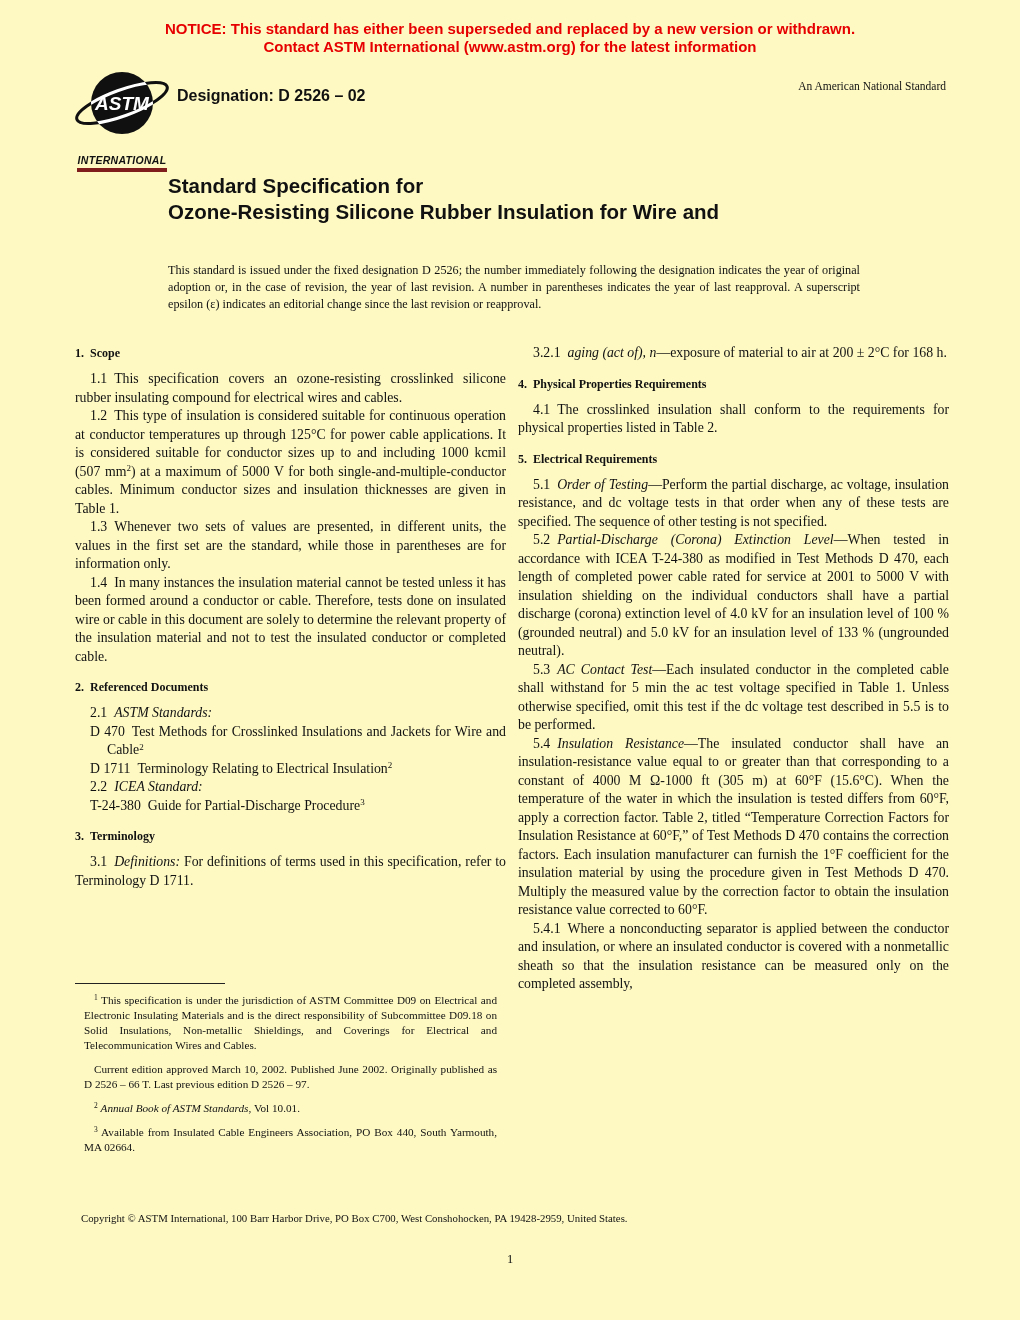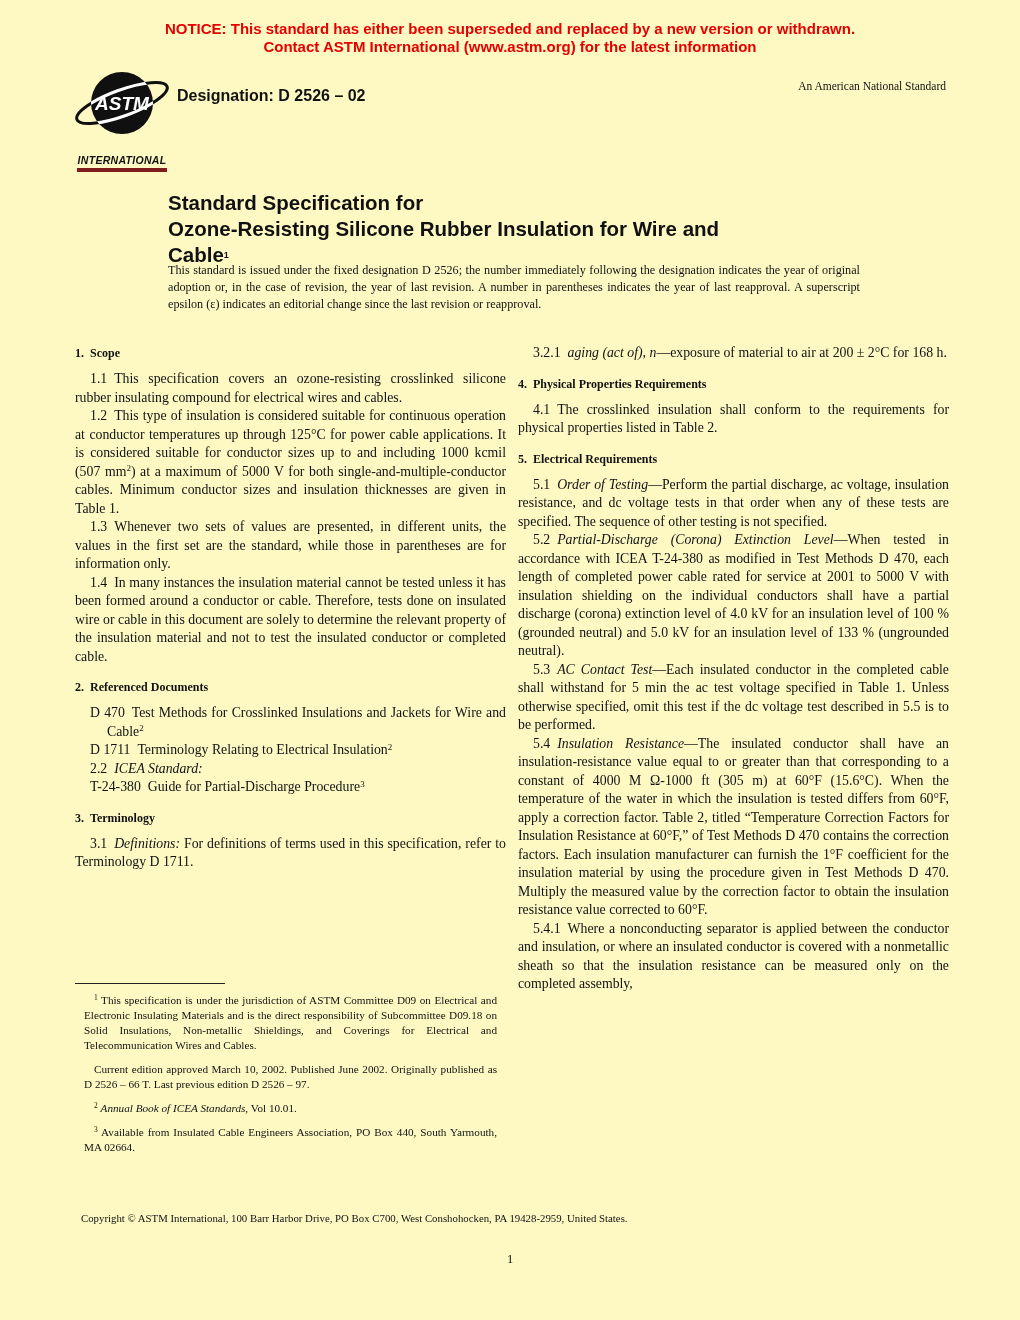--- a/index.html
+++ b/index.html
@@ -34,21 +34,21 @@
     position:absolute;left:177px;top:87px;
     font-family:"Liberation Sans",sans-serif;
     font-weight:bold;font-size:16px;
   }
   .ans{
     position:absolute;right:74px;top:80px;
     font-size:11.5px;
   }
   
   .titleblock{
-    position:absolute;left:168px;top:190px;width:720px;
+    position:absolute;left:168px;top:173px;width:720px;
     font-family:"Liberation Sans",sans-serif;
     font-weight:bold;font-size:20.5px;line-height:26px;
   }
   
   .preamble{
     position:absolute;left:168px;top:262px;width:692px;
     font-size:12.2px;line-height:17.2px;
     text-align:justify;
   }
   
@@ -105,33 +105,33 @@
     </svg>
     <div class="logo-sub">INTERNATIONAL</div>
   </div>
 
   <div class="designation">Designation: D 2526 – 02</div>
   <div class="ans">An American National Standard</div>
 
   <div class="titleblock">
     <div>Standard Specification for</div>
     <div>Ozone-Resisting Silicone Rubber Insulation for Wire and</div>
-    <div><span>Cable</span><sup>1</sup></div>
   </div>
 
   <div class="preamble">This standard is issued under the fixed designation D 2526; the number immediately following the designation indicates the year of original adoption or, in the case of revision, the year of last revision. A number in parentheses indicates the year of last reapproval. A superscript epsilon (ε) indicates an editorial change since the last revision or reapproval.</div>
 
   <div class="col col-left">
     <h3 class="first">1. Scope</h3>
     <p class="p"><span>1.1 This specification covers an ozone-resisting crosslinked silicone rubber insulating compound for electrical wires and cables.</span></p>
     <p class="p"><span>1.2 This type of insulation is considered suitable for continuous operation at conductor temperatures up through 125°C for power cable applications. It is considered suitable for conductor sizes up to and including 1000 kcmil (507 mm</span><sup>2</sup><span>) at a maximum of 5000 V for both single-and-multiple-conductor cables. Minimum conductor sizes and insulation thicknesses are given in Table 1.</span></p>
     <p class="p"><span>1.3 Whenever two sets of values are presented, in different units, the values in the first set are the standard, while those in parentheses are for information only.</span></p>
     <p class="p"><span>1.4 In many instances the insulation material cannot be tested unless it has been formed around a conductor or cable. Therefore, tests done on insulated wire or cable in this document are solely to determine the relevant property of the insulation material and not to test the insulated conductor or completed cable.</span></p>
 
     <h3>2. Referenced Documents</h3>
+    <p class="p"><span>2.1 </span><i>ASTM Standards:</i></p>
     <p class="ref"><span>D 470 Test Methods for Crosslinked Insulations and Jackets for Wire and Cable</span><sup>2</sup></p>
     <p class="ref"><span>D 1711 Terminology Relating to Electrical Insulation</span><sup>2</sup></p>
     <p class="p"><span>2.2 </span><i>ICEA Standard:</i></p>
     <p class="ref"><span>T-24-380 Guide for Partial-Discharge Procedure</span><sup>3</sup></p>
 
     <h3>3. Terminology</h3>
     <p class="p"><span>3.1 </span><i>Definitions:</i><span> For definitions of terms used in this specification, refer to Terminology D 1711.</span></p>
   </div>
 
   <div class="col col-right">
@@ -145,20 +145,20 @@
     <p class="p"><span>5.2 </span><i>Partial-Discharge (Corona) Extinction Level</i><span>—When tested in accordance with ICEA T-24-380 as modified in Test Methods D 470, each length of completed power cable rated for service at 2001 to 5000 V with insulation shielding on the individual conductors shall have a partial discharge (corona) extinction level of 4.0 kV for an insulation level of 100 % (grounded neutral) and 5.0 kV for an insulation level of 133 % (ungrounded neutral).</span></p>
     <p class="p"><span>5.3 </span><i>AC Contact Test</i><span>—Each insulated conductor in the completed cable shall withstand for 5 min the ac test voltage specified in Table 1. Unless otherwise specified, omit this test if the dc voltage test described in 5.5 is to be performed.</span></p>
     <p class="p"><span>5.4 </span><i>Insulation Resistance</i><span>—The insulated conductor shall have an insulation-resistance value equal to or greater than that corresponding to a constant of 4000 M Ω-1000 ft (305 m) at 60°F (15.6°C). When the temperature of the water in which the insulation is tested differs from 60°F, apply a correction factor. Table 2, titled “Temperature Correction Factors for Insulation Resistance at 60°F,” of Test Methods D 470 contains the correction factors. Each insulation manufacturer can furnish the 1°F coefficient for the insulation material by using the procedure given in Test Methods D 470. Multiply the measured value by the correction factor to obtain the insulation resistance value corrected to 60°F.</span></p>
     <p class="p"><span>5.4.1 Where a nonconducting separator is applied between the conductor and insulation, or where an insulated conductor is covered with a nonmetallic sheath so that the insulation resistance can be measured only on the completed assembly,</span></p>
   </div>
 
   <div class="footnotes">
     <div class="fn-rule"></div>
     <p><sup>1</sup><span> This specification is under the jurisdiction of ASTM Committee D09 on Electrical and Electronic Insulating Materials and is the direct responsibility of Subcommittee D09.18 on Solid Insulations, Non-metallic Shieldings, and Coverings for Electrical and Telecommunication Wires and Cables.</span></p>
     <p><span>Current edition approved March 10, 2002. Published June 2002. Originally published as D 2526 – 66 T. Last previous edition D 2526 – 97.</span></p>
-    <p><sup>2</sup><span> </span><i>Annual Book of ICEA Standards</i><span>, Vol 10.01.</span></p>
+    <p><sup>2</sup><span> </span><i>Annual Book of ASTM Standards</i><span>, Vol 10.01.</span></p>
     <p><sup>3</sup><span> Available from Insulated Cable Engineers Association, PO Box 440, South Yarmouth, MA 02664.</span></p>
   </div>
 
   <div class="copyright">Copyright © ASTM International, 100 Barr Harbor Drive, PO Box C700, West Conshohocken, PA 19428-2959, United States.</div>
   <div class="pageno">1</div>
 
 </div>
 
 </body></html>

